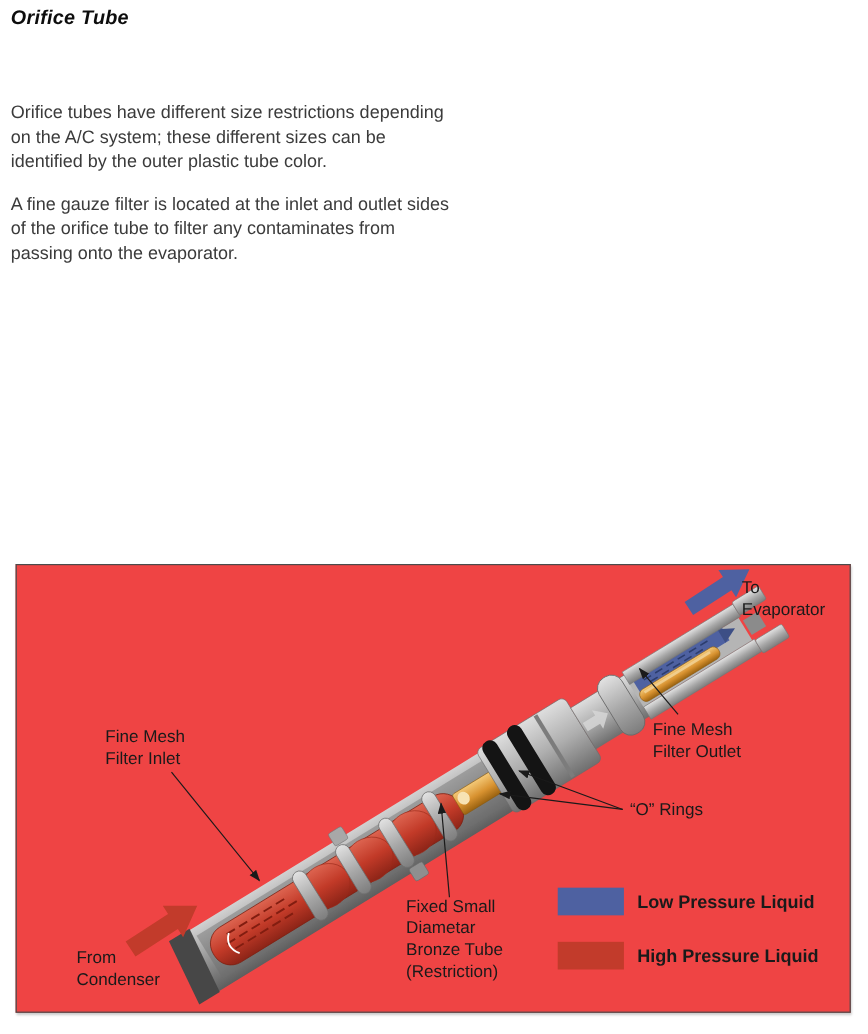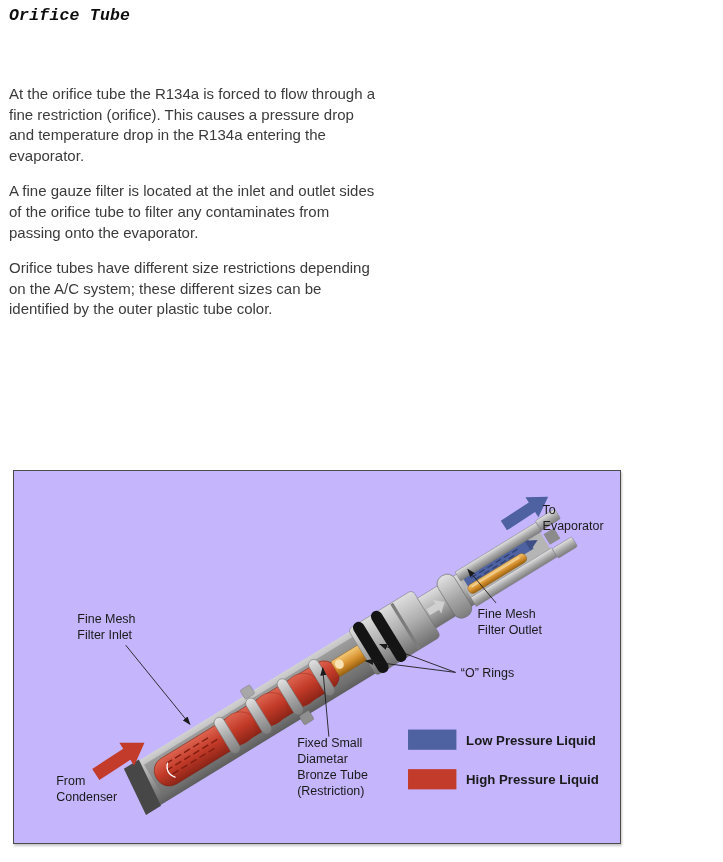--- a/index.html
+++ b/index.html
@@ -18,62 +18,60 @@
   .page-title {
     position: absolute;
     left: 9px;
     top: 6px;
     margin: 0;
     font-size: 16.5px;
     font-weight: bold;
     font-style: italic;
     color: #0d0d0d;
     letter-spacing: 0.2px;
-    font-family: Liberation Mono, monospace;
   }
   .body-text {
     position: absolute;
     left: 9px;
     top: 84px;
     width: 368px;
     font-size: 15px;
     line-height: 20.6px;
     color: #3b3b3b;
   }
   .body-text p { margin: 0 0 15px 0; }
   .diagram-box {
     position: absolute;
     left: 13px;
     top: 470px;
-    width: 608px;
+    width: 696px;
     height: 374px;
     border: 1.5px solid #4b4b4b;
-    background: #c4b5fd;
+    background: #ef4444;
     box-shadow: 1px 2px 2px rgba(0,0,0,0.22);
     box-sizing: border-box;
   }
   .diagram-box svg { display: block; width: 100%; height: 100%; }
   svg text {
     font-family: "Liberation Sans", sans-serif;
     font-size: 14.2px;
     fill: #1a1a1a;
   }
   svg text.legend-label { font-weight: bold; font-size: 15px; }
 </style>
 </head>
 <body>
 
 <div class="page">
 
   <h1 class="page-title">Orifice Tube</h1>
 
   <div class="body-text">
-    <p>At the orifice tube the R134a is forced to flow through a fine restriction (orifice). This causes a pressure drop and temperature drop in the R134a entering the evaporator.</p>
+    <p>Orifice tubes have different size restrictions depending on the A/C system; these different sizes can be identified by the outer plastic tube color.</p>
     <p>A fine gauze filter is located at the inlet and outlet sides of the orifice tube to filter any contaminates from passing onto the evaporator.</p>
-    <p>Orifice tubes have different size restrictions depending on the A/C system; these different sizes can be identified by the outer plastic tube color.</p>
   </div>
 
   <div class="diagram-box">
     <svg viewBox="0 0 689 371">
       <defs>
         <linearGradient id="gradCasing" x1="0" y1="0" x2="0" y2="1">
           <stop offset="0" stop-color="#d2d2d2"></stop>
             <stop offset="0.45" stop-color="#9c9c9c"></stop>
             <stop offset="1" stop-color="#5e5e5e"></stop>
         </linearGradient>

